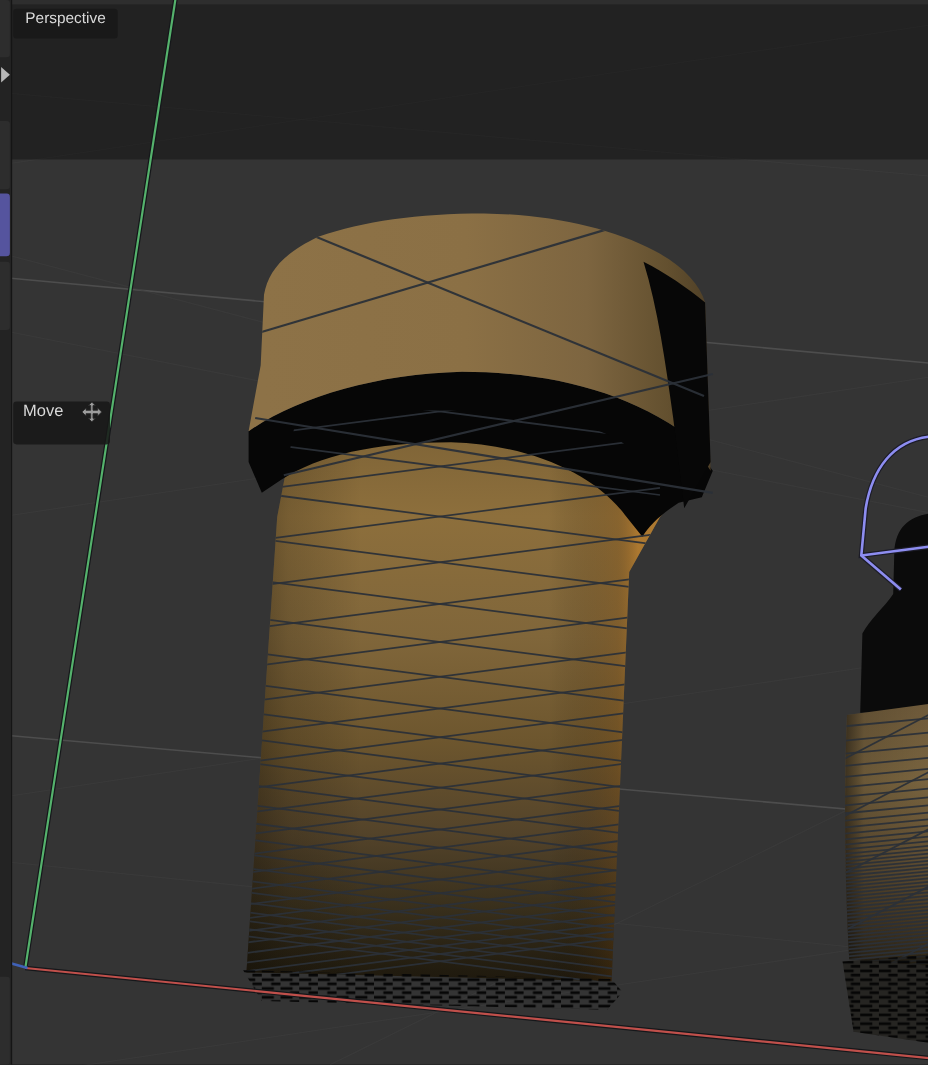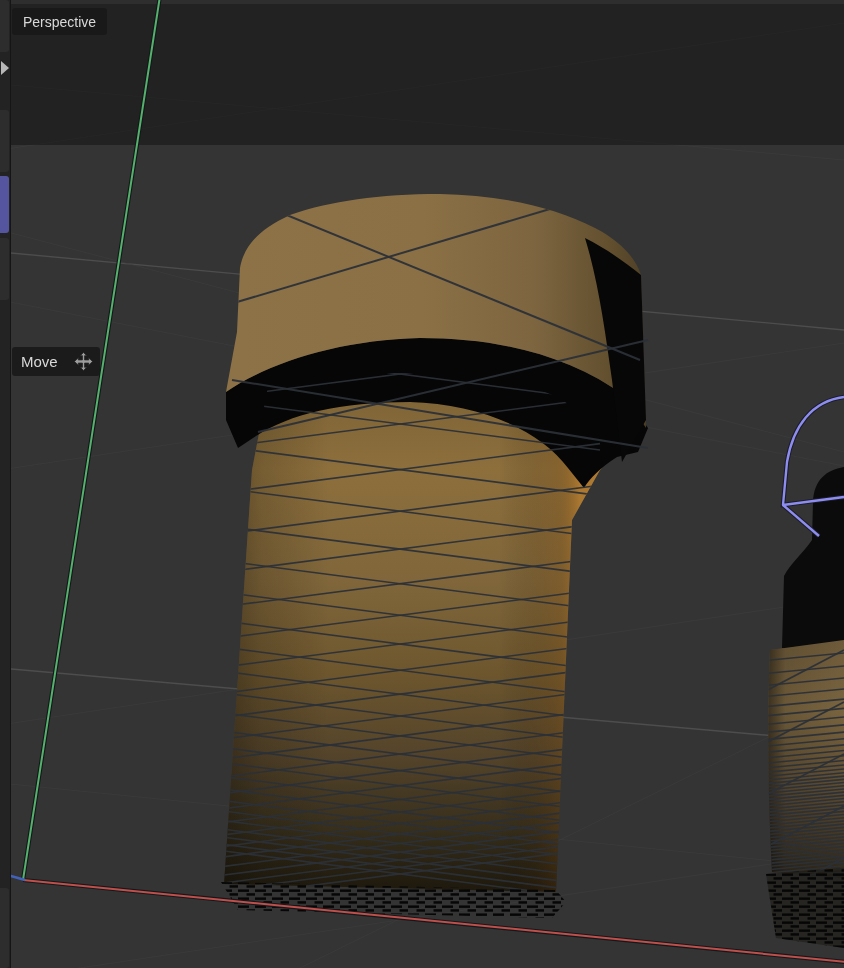--- a/index.html
+++ b/index.html
@@ -25,26 +25,26 @@
   .grid.faint{stroke:#3e3e3e;stroke-width:1;opacity:.6;}
   .axis-halo{stroke:#15171a;stroke-width:4.2;fill:none;}
   .axis-x{stroke:var(--axis-x);stroke-width:2;fill:none;}
   .axis-y{stroke:var(--axis-y);stroke-width:2;fill:none;}
   .axis-z{stroke:var(--axis-z);stroke-width:2.4;fill:none;}
   .wf{stroke:var(--wireframe);stroke-width:1.6;fill:none;opacity:.95;}
   .wf.cap{stroke-width:2;}
   .spline-halo{stroke:#1c1c28;stroke-width:4.5;fill:none;}
   .spline{stroke:var(--selection);stroke-width:2.4;fill:none;stroke-linejoin:round;}
   
-  .hud-box{position:absolute;display:flex;align-items:center;background:var(--hud-box-bg);
+  .hud-box{position:absolute;display:flex;align-items:flex-start;background:var(--hud-box-bg);
     color:var(--hud-text);border-radius:3px;box-sizing:border-box;}
   #perspective-box{left:12px;top:8px;height:27px;padding:0 11px;font-size:14px;}
   #camera-box{right:0;top:7px;height:27px;width:174px;padding:0 4px 0 13px;font-size:14px;border-radius:3px 0 0 3px;}
   #camera-box .grow{flex:1;}
-  #move-box{left:12px;top:347px;height:29px;width:88px;padding:0 7px 0 9px;font-size:15px;}
+  #move-box{left:12px;top:365px;height:39px;width:88px;padding:0 7px 0 9px;font-size:15px;}
   #move-box .grow{flex:1;}
   .hud-icon{display:block;}
   
   #left-strip{position:absolute;left:0;top:0;width:10px;height:968px;background:var(--left-strip-bg);
     border-right:1px solid #151515;}
   .strip-seg{position:absolute;left:0;width:9px;background:#2d2d2d;border-radius:0 3px 3px 0;}
   #strip-accent{position:absolute;left:0;top:176px;width:9px;height:57px;background:var(--left-strip-accent);
     border-radius:0 3px 3px 0;}
   #strip-arrow{position:absolute;left:1px;top:61px;width:0;height:0;
     border-top:7px solid transparent;border-bottom:7px solid transparent;border-left:8px solid #b8b8b8;}

